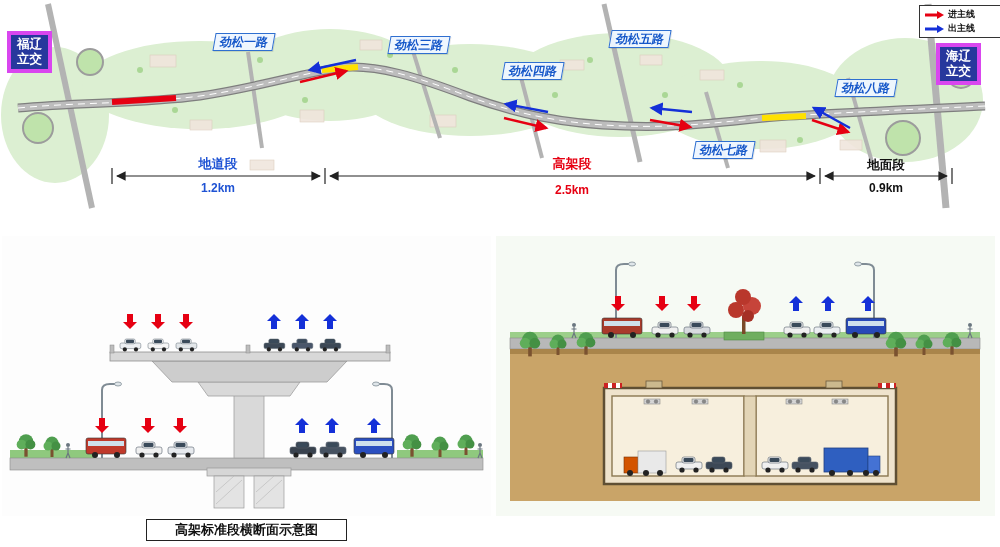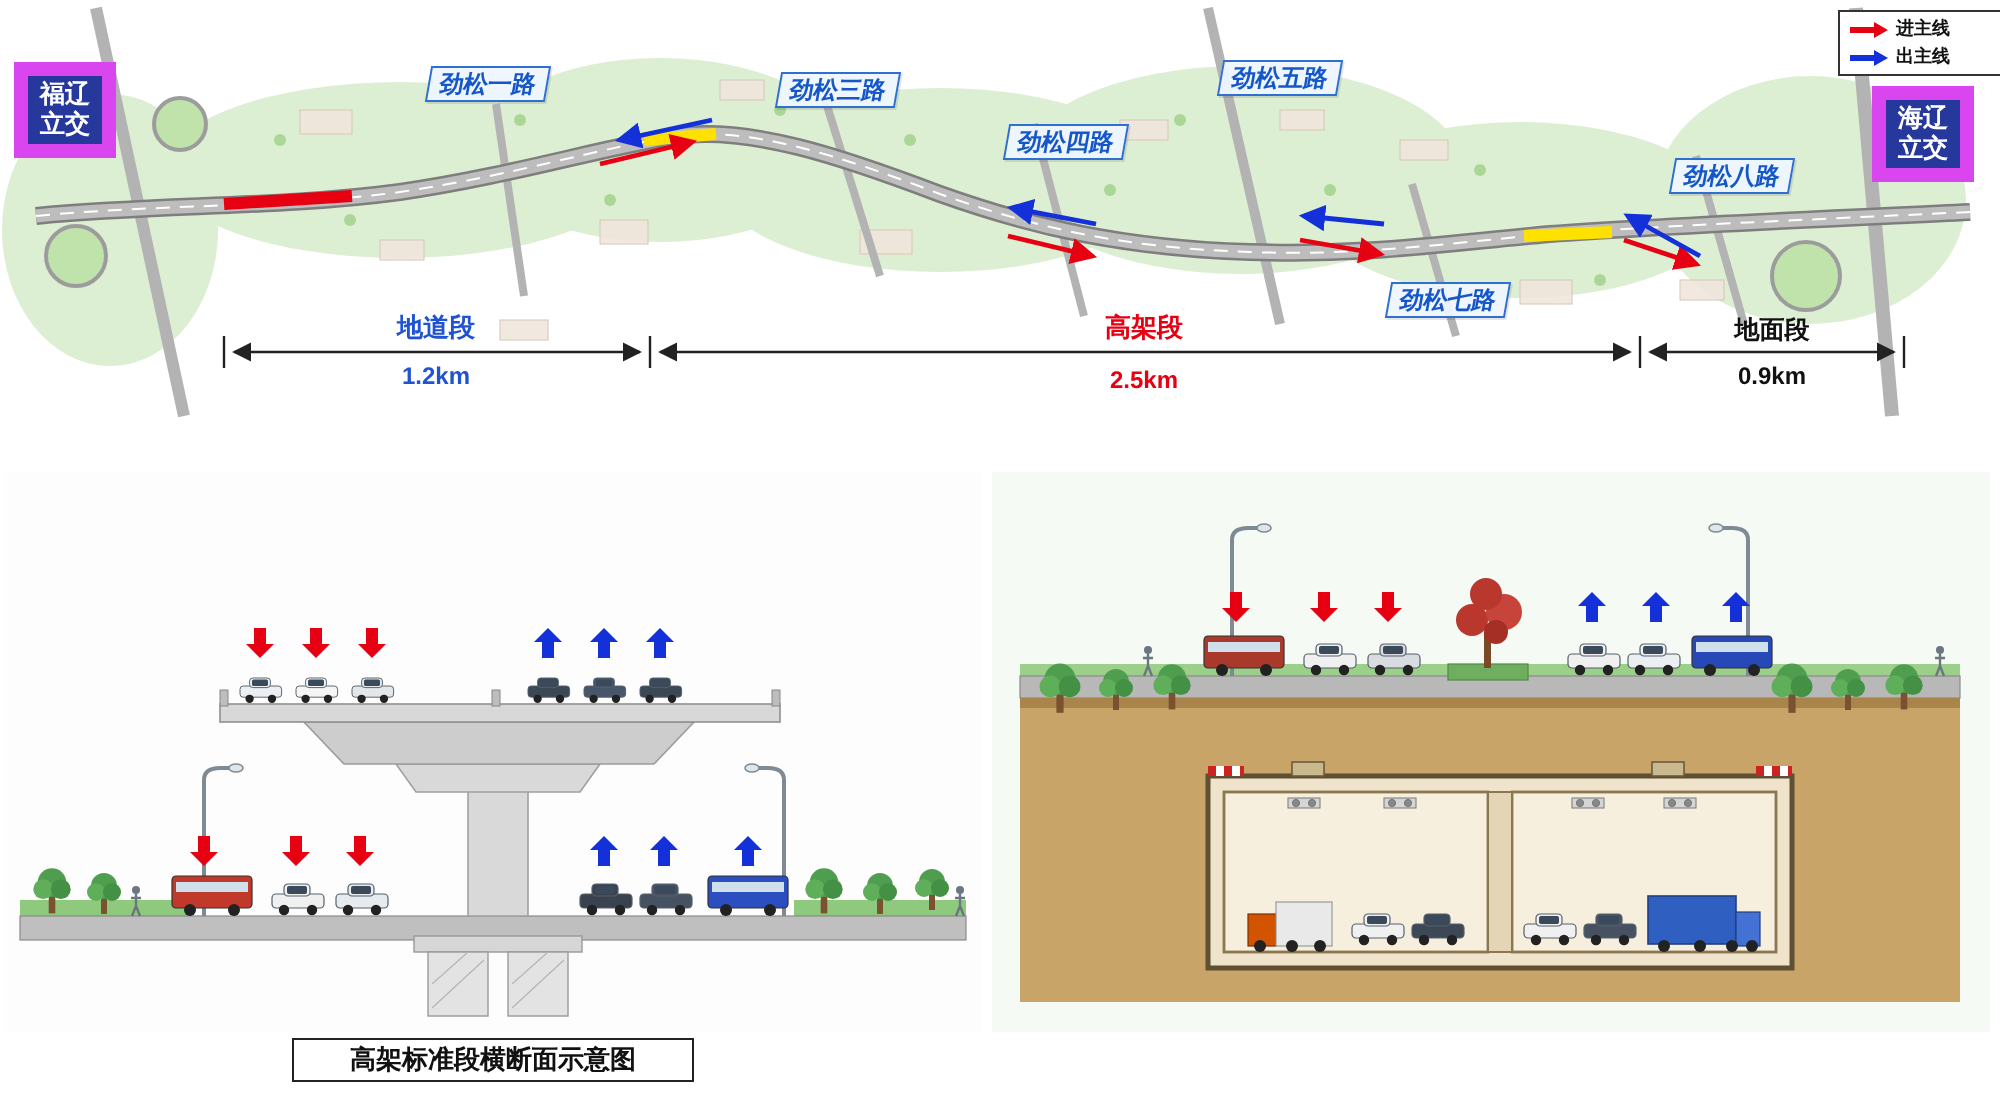--- a/index.html
+++ b/index.html
@@ -5,21 +5,21 @@
   html,body{margin:0;padding:0;background:#fff;}
   .page{position:relative;width:1000px;height:547px;background:#fff;overflow:hidden;
         font-family:"Liberation Sans",sans-serif;}
   .abs{position:absolute;}
   
   .legend{position:absolute;left:919px;top:5px;width:74px;border:1px solid #333;background:#fff;
           padding:2px 4px;display:flex;flex-direction:column;gap:1px;z-index:5;}
   .legend-row{display:flex;align-items:center;gap:4px;font-size:9px;font-weight:bold;color:#111;font-family:Liberation Mono, monospace;}
   
   .ic{position:absolute;background:#27389d;color:#fff;font-weight:bold;font-size:12.5px;line-height:1.2;
-      text-align:center;padding:2px 6px;border:7px solid #d946ef;z-index:4;}
+      text-align:center;padding:2px 6px;border:4px solid #d946ef;z-index:4;}
   
   .rl{position:absolute;color:#1557c9;background:rgba(238,246,255,.95);border:1px solid #2f6fd0;
       font-size:12px;font-weight:bold;line-height:16px;padding:0 5px;transform:skewX(-10deg);
       white-space:nowrap;z-index:4;box-shadow:1px 1px 0 rgba(0,0,0,.1);}
   
   .seg{position:absolute;text-align:center;font-weight:bold;z-index:4;}
   .seg-name{font-size:13px;text-align:center;}
   .seg-len{font-size:12px;}
   .c-blue{color:#1f53d4;} .c-red{color:#e60012;} .c-black{color:#111;}
   

